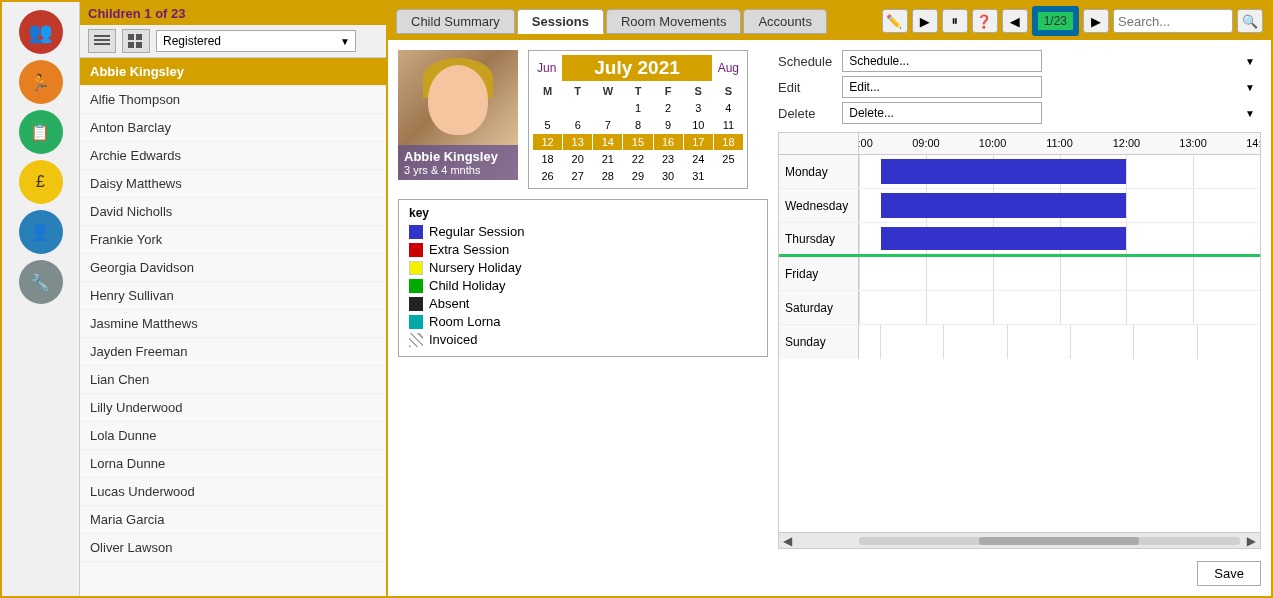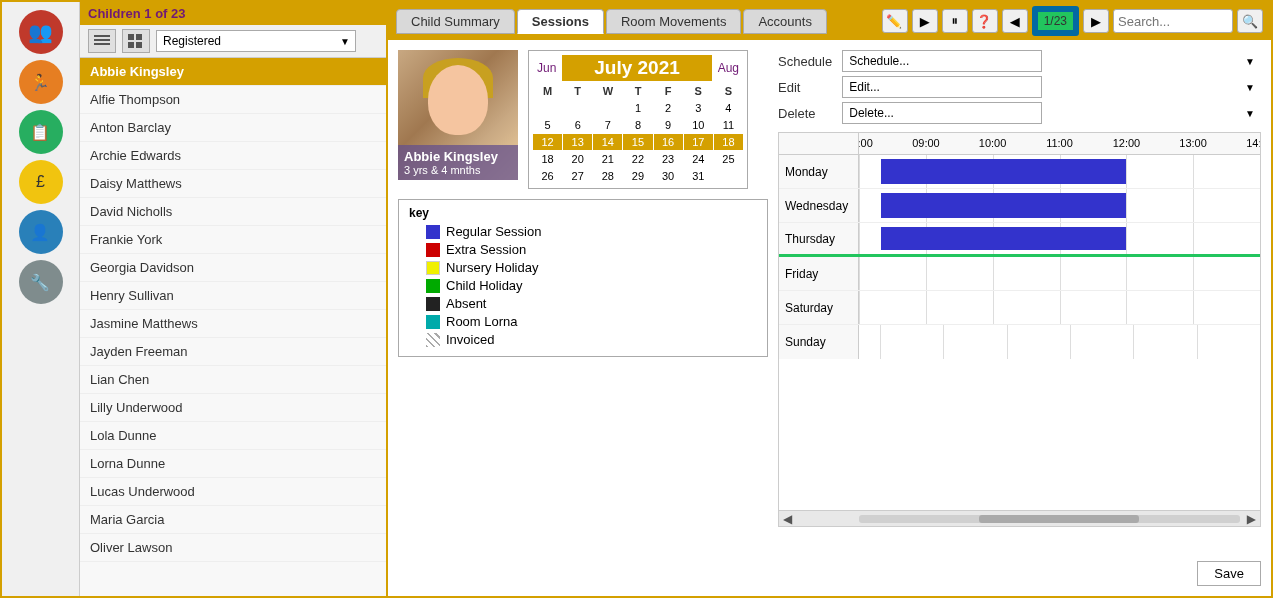--- a/index.html
+++ b/index.html
@@ -286,21 +286,20 @@
       margin-bottom: 4px;
       font-size: 12px;
     }
     
     .key-item {
       display: flex;
       align-items: center;
       gap: 6px;
       margin-bottom: 3px;
       font-size: 12px;
-      margin-left: 17px;
     }
     
     .key-color {
       width: 14px;
       height: 14px;
       flex-shrink: 0;
     }
     
     
     .right-section {
@@ -322,21 +321,21 @@
       color: #333;
     }
     
     .save-btn {
       align-self: flex-end;
       padding: 4px 16px;
       background: white;
       border: 1px solid #aaa;
       cursor: pointer;
       font-size: 13px;
-      margin-top: 22px;
+      margin-top: 0;
     }
     
     
     .photo-placeholder {
       width: 120px;
       height: 130px;
       background: linear-gradient(135deg, #c8a882 0%, #a07850 40%, #c8a882 70%, #f0d0a0 100%);
       position: relative;
       overflow: hidden;
       display: flex;

